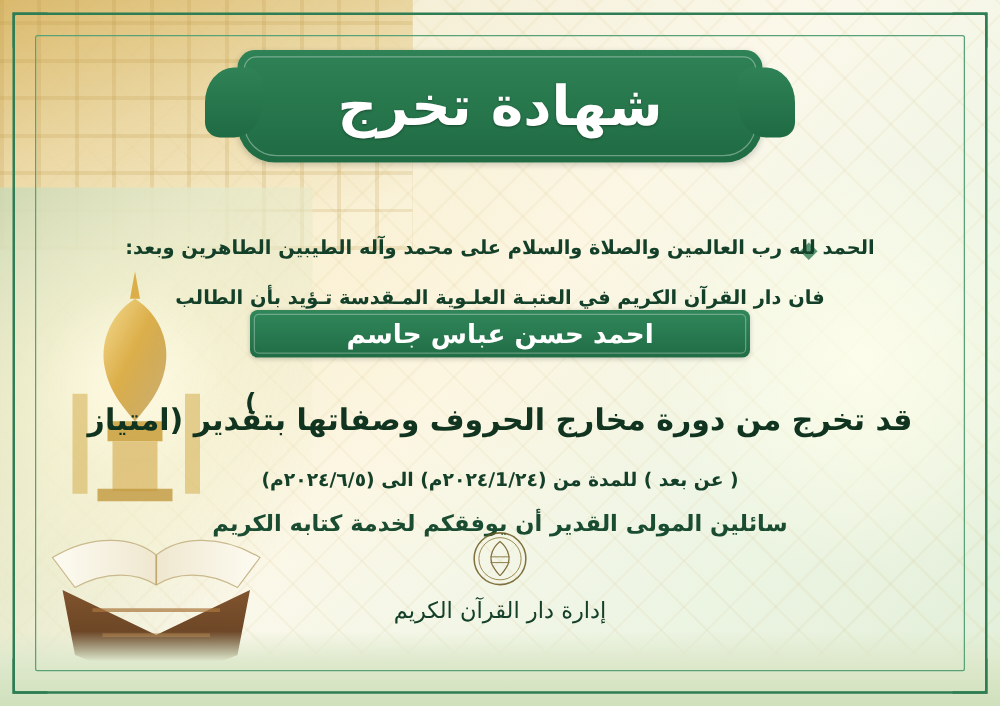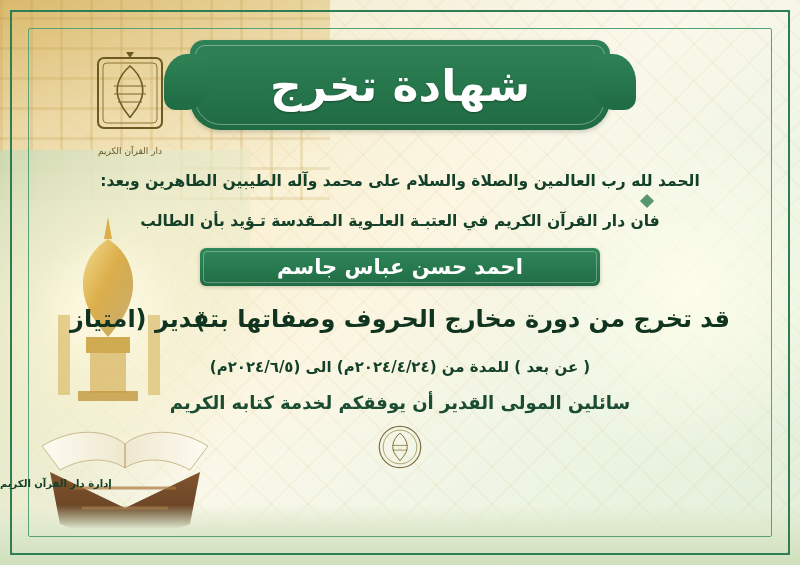--- a/index.html
+++ b/index.html
@@ -169,20 +169,21 @@
     opacity: .8;
   }
 
   .line {
     position: absolute;
     text-align: center;
     width: 100%;
     color: #14402a;
     font-weight: bold;
     direction: rtl;
+    margin-top: 17px;
   }
 
   .line-praise {
     top: 172px;
     font-size: 15.5px;
     letter-spacing: .1px;
   }
   .line-issuer {
     top: 212px;
     font-size: 15.5px;
@@ -239,23 +240,23 @@
     top: 424px; left: 50%;
     transform: translateX(-50%);
     width: 46px; height: 46px;
     opacity: .85;
   }
 
   .signature {
     position: absolute;
     top: 478px;
     width: 100%;
-    text-align: left;
-    font-size: 10px;
-    font-weight: bold;
+    text-align: center;
+    font-size: 18px;
+    font-weight: normal;
     color: #14402a;
     letter-spacing: .4px;
   }
 
   .paren {
     position: absolute;
     top: 310px; left: 196px;
     font-size: 20px;
     color: #10341f;
     font-weight: bold;
@@ -317,50 +318,40 @@
   <div class="frame-outer">
     <div class="frame-inner"></div>
   </div>
   <div class="corner tl"></div>
   <div class="corner tr"></div>
   <div class="corner bl"></div>
   <div class="corner br"></div>
 
   <div class="content">
 
-    <div class="emblem">
-      <svg viewBox="0 0 100 88" width="100" height="88">
-        <rect x="18" y="6" width="64" height="70" rx="6" fill="none" stroke="#6d5a22" stroke-width="2"></rect>
-        <rect x="23" y="11" width="54" height="60" rx="4" fill="none" stroke="#8a7432" stroke-width="1"></rect>
-        <path d="M50 14 C38 24 34 38 40 50 C44 60 50 64 50 66 C50 64 56 60 60 50 C66 38 62 24 50 14 Z" fill="none" stroke="#6d5a22" stroke-width="1.6"></path>
-        <path d="M34 34 L66 34 M34 42 L66 42 M38 50 L62 50" stroke="#7a6628" stroke-width="1.1"></path>
-        <path d="M50 6 L54 0 L46 0 Z" fill="#6d5a22"></path>
-      </svg>
-      <div class="emblem-label">دار القرآن الكريم</div>
-    </div>
 
     <div class="title-banner">
       <div class="wing left"></div>
       <div class="wing right"></div>
       <div class="title-text">شهادة تخرج</div>
     </div>
 
     <div class="ornament-diamond"></div>
 
     <div class="line line-praise">الحمد لله رب العالمين والصلاة والسلام على محمد وآله الطيبين الطاهرين وبعد:</div>
     <div class="line line-issuer">فان دار القرآن الكريم  في العتبـة العلـوية المـقدسة تـؤيد بأن الطالب</div>
 
     <div class="name-plate">
       <div class="name-text">احمد حسن عباس جاسم</div>
     </div>
 
     <div class="line line-course">قد تخرج من دورة مخارج الحروف وصفاتها  بتقدير (امتياز</div>
     <div class="paren">)</div>
 
-    <div class="line line-dates">( عن بعد ) للمدة من (٢٠٢٤/٤/٢٤م) الى (٢٠٢٤/٦/٥م)</div>
+    <div class="line line-dates">( عن بعد ) للمدة من (٢٠٢٤/1/٢٤م) الى (٢٠٢٤/٦/٥م)</div>
     <div class="line line-prayer">سائلين المولى القدير أن يوفقكم لخدمة كتابه الكريم</div>
 
     <svg class="seal" viewBox="0 0 60 60">
       <circle cx="30" cy="30" r="27" fill="none" stroke="#6d5a22" stroke-width="1.6"></circle>
       <circle cx="30" cy="30" r="22" fill="none" stroke="#8a7432" stroke-width="1"></circle>
       <path d="M30 12 C20 20 18 32 24 40 C27 45 30 47 30 48 C30 47 33 45 36 40 C42 32 40 20 30 12 Z" fill="none" stroke="#6d5a22" stroke-width="1.3"></path>
       <path d="M20 28 L40 28 M20 34 L40 34" stroke="#7a6628" stroke-width="1"></path>
     </svg>
 
     <div class="signature">إدارة دار القرآن الكريم</div>

